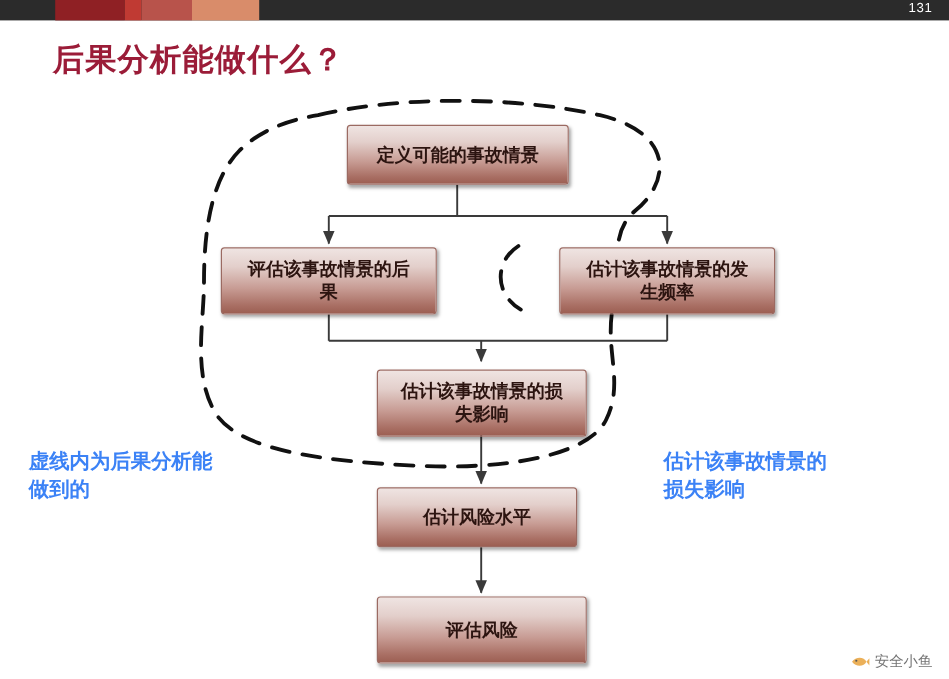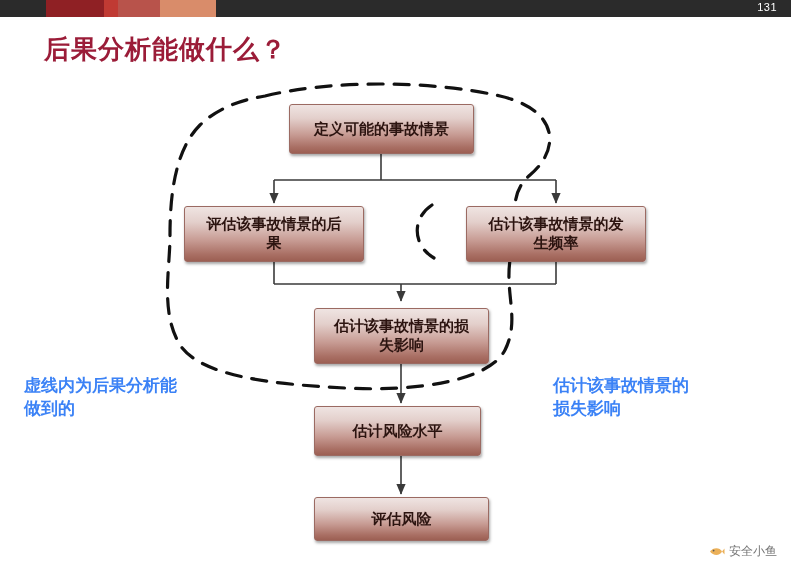--- a/index.html
+++ b/index.html
@@ -71,21 +71,21 @@
     font-size: 15px;
     line-height: 1.25;
     font-family: "DejaVu Sans", sans-serif;
     padding: 2px 18px;
   }
   #box-define   { left: 289px; top: 104px;  width: 185px; height: 50px; }
   #box-assess   { left: 184px; top: 206px;  width: 180px; height: 56px; }
   #box-freq     { left: 466px; top: 206px;  width: 180px; height: 56px; }
   #box-loss     { left: 314px; top: 308px;  width: 175px; height: 56px; }
   #box-risklvl  { left: 314px; top: 406px;  width: 167px; height: 50px; }
-  #box-evalrisk { left: 314px; top: 497px;  width: 175px; height: 44px; }
+  #box-evalrisk { left: 314px; top: 497px;  width: 175px; height: 56px; }
 
   
   .side-note {
     position: absolute;
     font-size: 17px;
     font-weight: bold;
     color: #3b82f6;
     line-height: 1.35;
     font-family: "DejaVu Sans", sans-serif;
     text-align: left;

